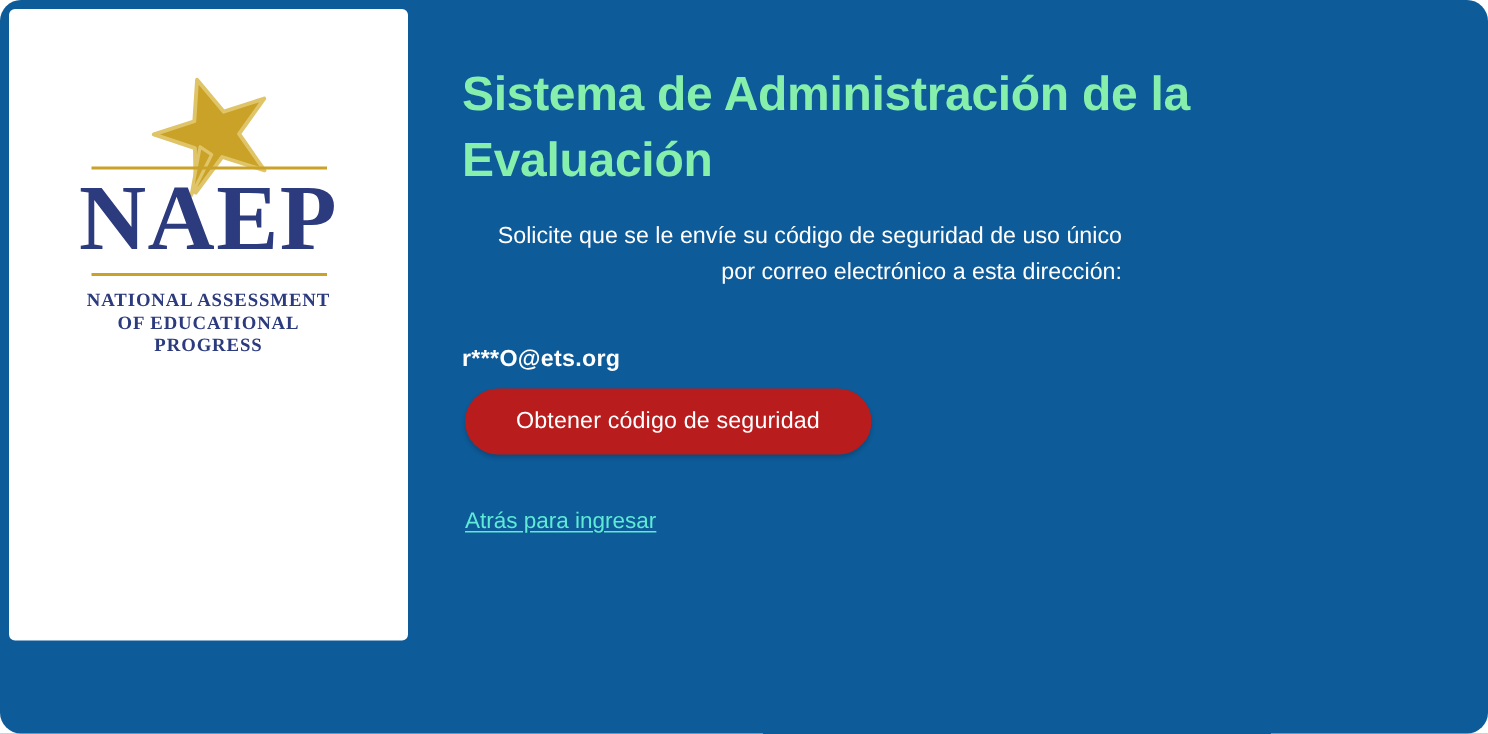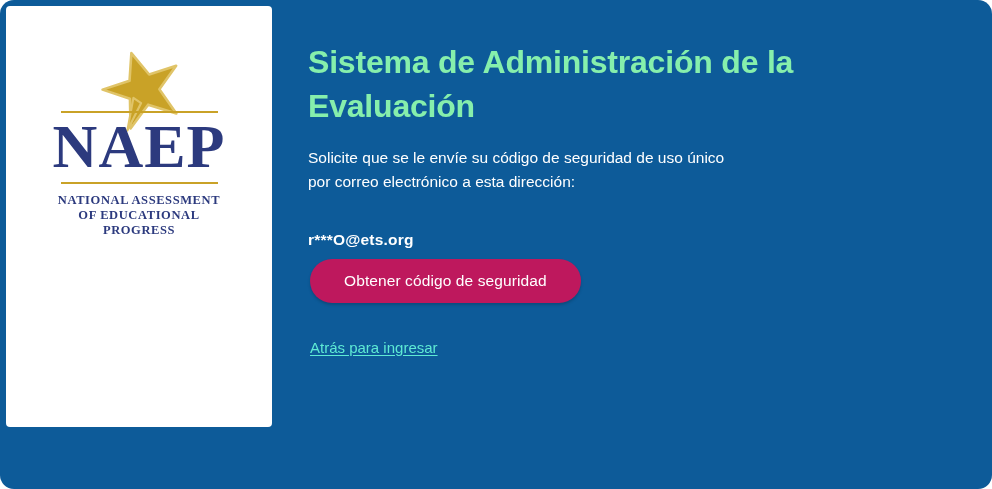--- a/index.html
+++ b/index.html
@@ -117,20 +117,21 @@
 
   #instructions {
     position: absolute;
     top: 130px;
     left: 0;
     width: 440px;
     color: #ffffff;
     font-size: 15.5px;
     line-height: 24px;
     font-weight: 400;
+    text-align: right;
   }
 
   #masked-email {
     position: absolute;
     top: 201px;
     left: 0;
     color: #ffffff;
     font-size: 15.5px;
     line-height: 22px;
     font-weight: 700;
@@ -139,21 +140,21 @@
   }
 
   #get-code-button {
     position: absolute;
     top: 259px;
     left: 2px;
     height: 44px;
     padding: 0 34px;
     border: none;
     border-radius: 22px;
-    background: #be185d;
+    background: #b91c1c;
     color: #ffffff;
     font-family: "Liberation Sans", sans-serif;
     font-size: 15.5px;
     font-weight: 400;
     letter-spacing: 0.1px;
     cursor: pointer;
     box-shadow: 0 2px 3px rgba(0,0,0,0.18);
   }
 
   #back-link {

